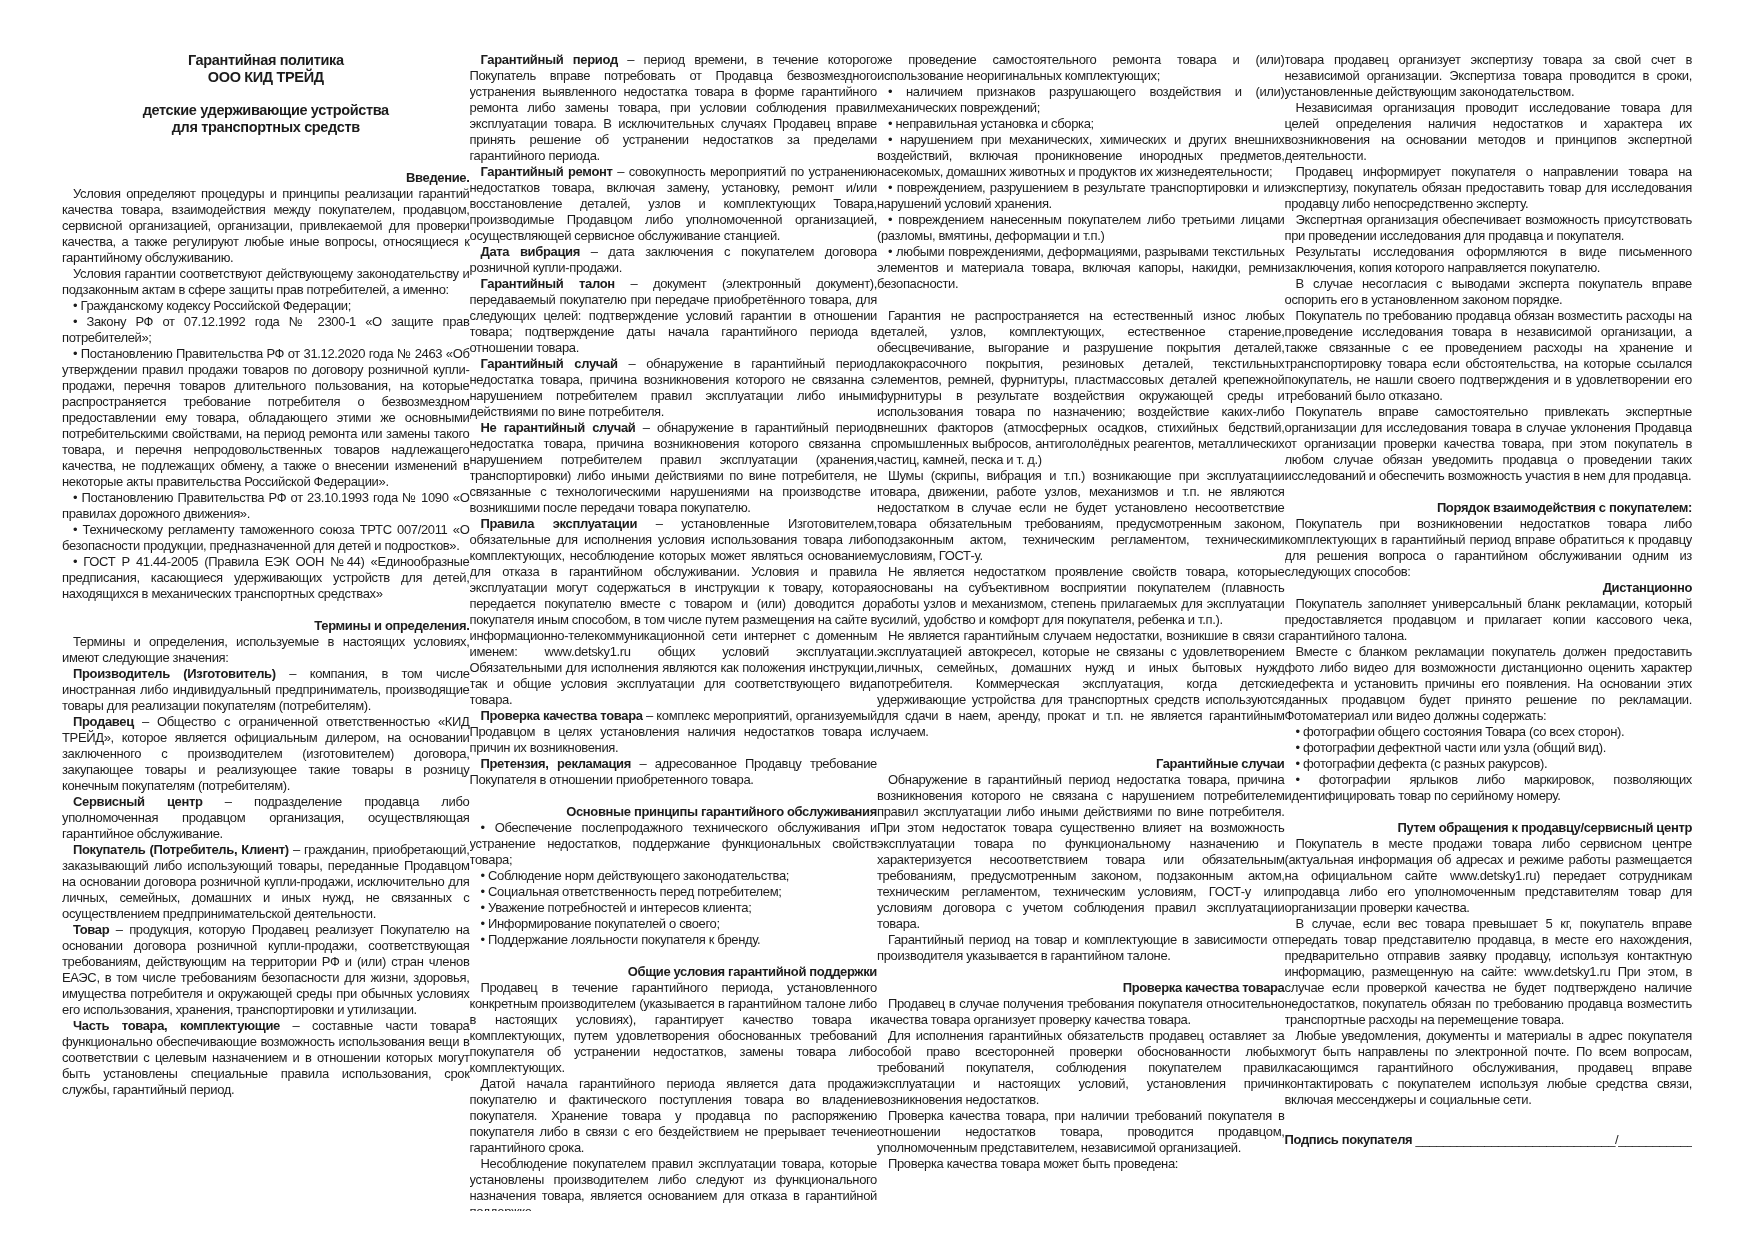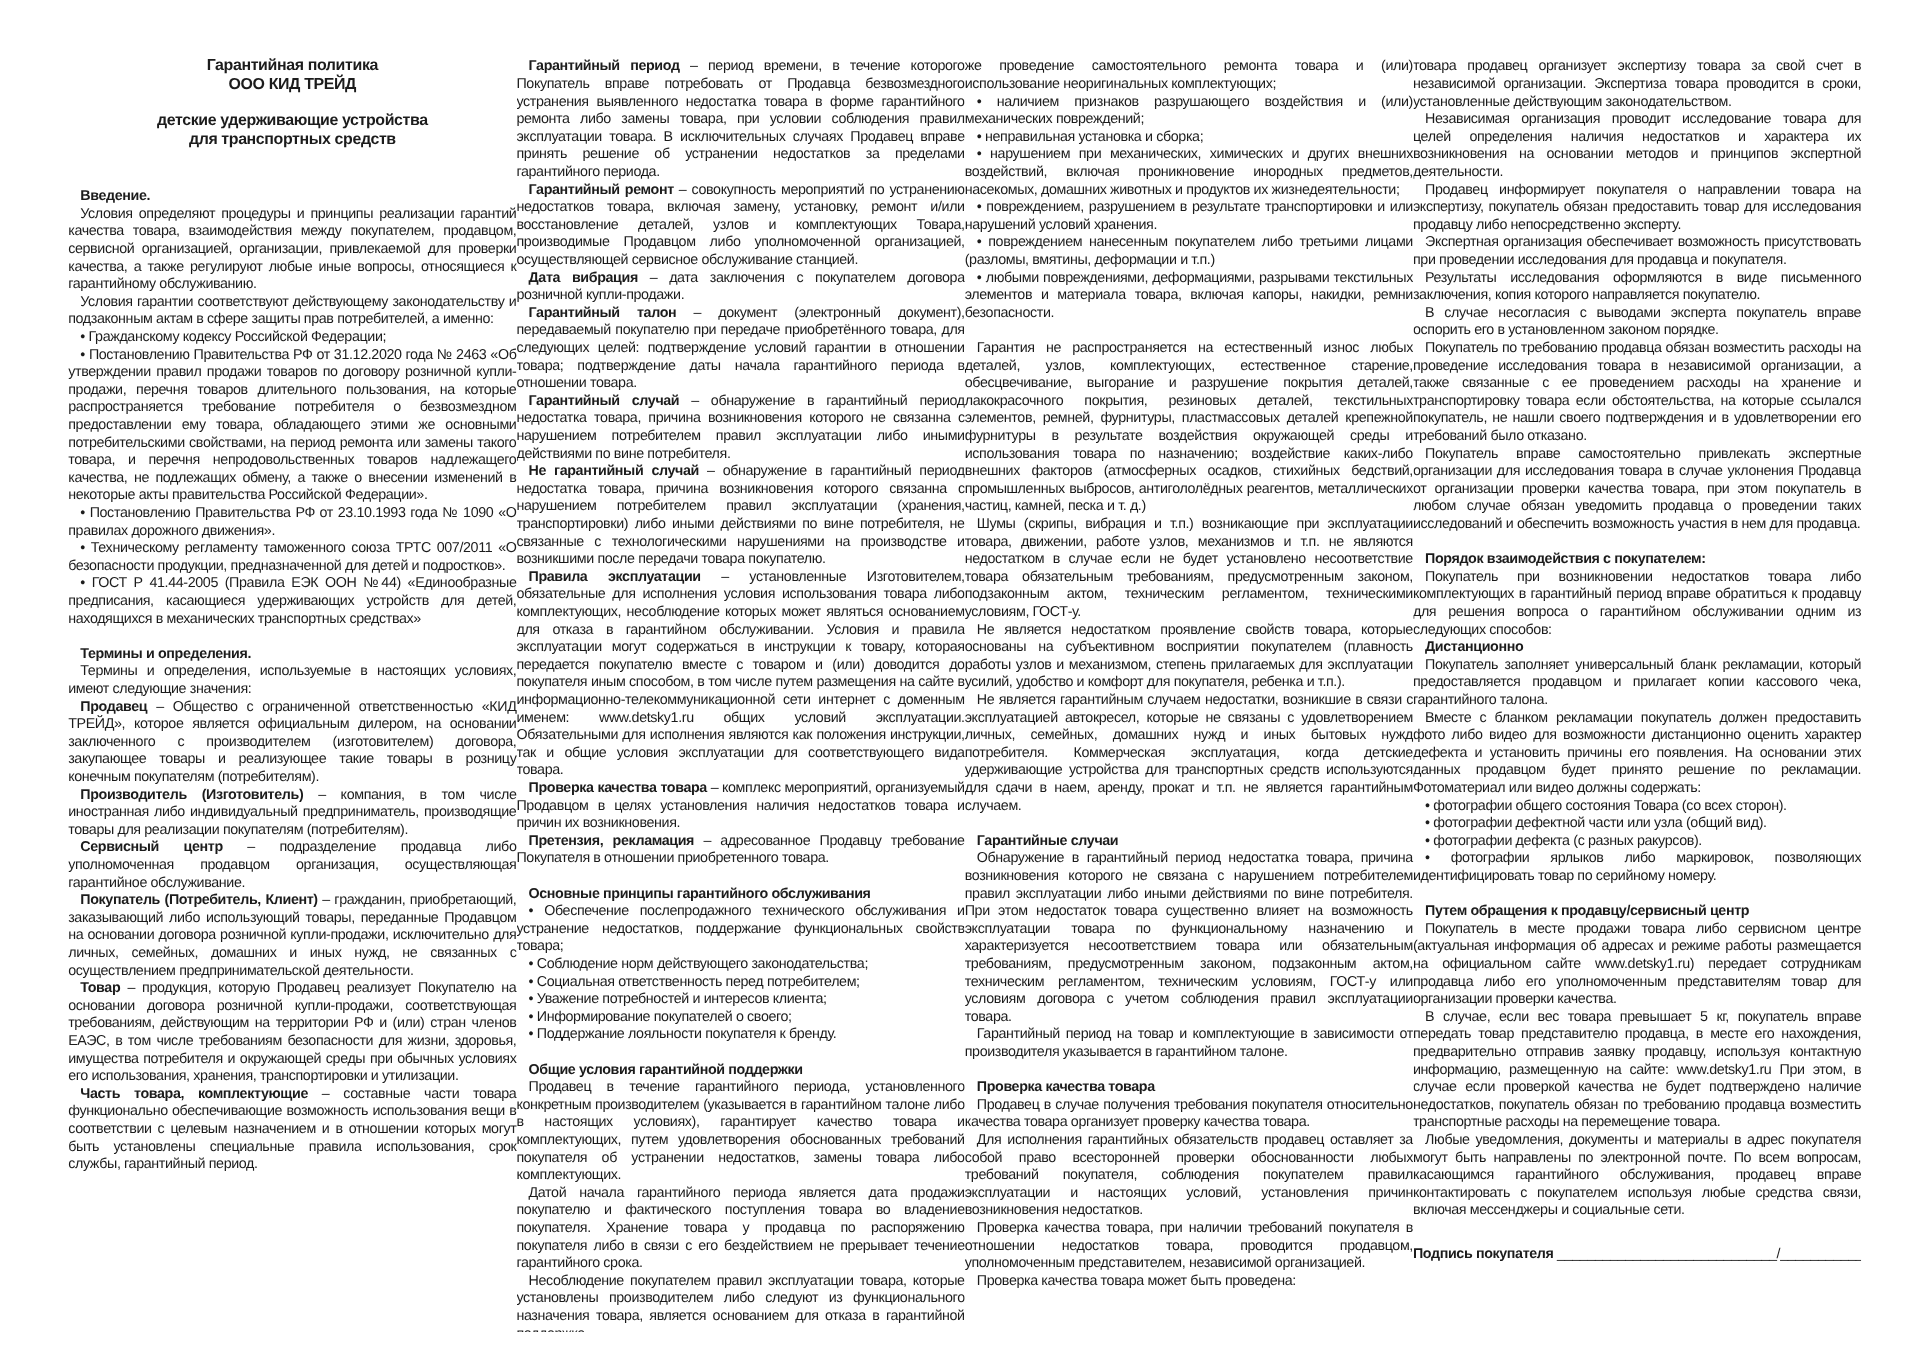--- a/index.html
+++ b/index.html
@@ -27,21 +27,21 @@
   }
   .block {
     font-size: 13px;
     line-height: 16px;
     letter-spacing: -0.35px;
     text-align: justify;
     color: #1c1c1c;
   }
   .block.p, .block.b, .block.h { text-indent: 11px; }
   .block.pc { text-indent: 0; }
-  .block.h { font-weight: bold; text-align: left; }
+  .block.h { font-weight: bold; text-align: right; }
   .block.title {
     font-weight: bold;
     text-align: center;
     text-indent: 0;
     font-size: 14.5px;
     line-height: 17px;
   }
   .block.sig, .block.plain {
     text-align: left;
     text-indent: 0;
@@ -62,29 +62,30 @@
         <div class="block title"><span>Гарантийная политика</span></div>
         <div class="block title"><span>ООО КИД ТРЕЙД</span></div>
         <div class="gap"></div>
         <div class="block title"><span>детские удерживающие устройства</span></div>
         <div class="block title"><span>для транспортных средств</span></div>
         <div class="gap lg"></div>
         <div class="block h"><span>Введение.</span></div>
         <div class="block p"><span>Условия определяют процедуры и принципы реализации гарантий качества товара, взаимодействия между покупателем, продавцом, сервисной организацией, организации, привлекаемой для проверки качества, а также регулируют любые иные вопросы, относящиеся к гарантийному обслуживанию.</span></div>
         <div class="block p"><span>Условия гарантии соответствуют действующему законодательству и подзаконным актам в сфере защиты прав потребителей, а именно:</span></div>
         <div class="block b"><span>• Гражданскому кодексу Российской Федерации;</span></div>
+        <div class="block b"><span>• Закону РФ от 07.12.1992 года № 2300-1 «О защите прав потребителей»;</span></div>
         <div class="block b"><span>• Постановлению Правительства РФ от 31.12.2020 года № 2463 «Об утверждении правил продажи товаров по договору розничной купли-продажи, перечня товаров длительного пользования, на которые распространяется требование потребителя о безвозмездном предоставлении ему товара, обладающего этими же основными потребительскими свойствами, на период ремонта или замены такого товара, и перечня непродовольственных товаров надлежащего качества, не подлежащих обмену, а также о внесении изменений в некоторые акты правительства Российской Федерации».</span></div>
         <div class="block b"><span>• Постановлению Правительства РФ от 23.10.1993 года № 1090 «О правилах дорожного движения».</span></div>
         <div class="block b"><span>• Техническому регламенту таможенного союза ТРТС 007/2011 «О безопасности продукции, предназначенной для детей и подростков».</span></div>
         <div class="block b"><span>• ГОСТ Р  41.44-2005 (Правила ЕЭК ООН №44) «Единообразные предписания, касающиеся удерживающих устройств для детей, находящихся в механических транспортных средствах»</span></div>
         <div class="gap"></div>
         <div class="block h"><span>Термины и определения.</span></div>
         <div class="block p"><span>Термины и определения, используемые в настоящих условиях, имеют следующие значения:</span></div>
+        <div class="block p"><span class="term">Производитель (Изготовитель)</span><span> – компания, в том числе иностранная либо индивидуальный предприниматель, производящие товары для реализации покупателям (потребителям).</span></div>
         <div class="block p"><span class="term">Продавец</span><span> – Общество с ограниченной ответственностью «КИД ТРЕЙД», которое является официальным дилером, на основании заключенного с производителем (изготовителем) договора, закупающее товары и реализующее такие товары в розницу конечным покупателям (потребителям).</span></div>
-        <div class="block p"><span class="term">Производитель (Изготовитель)</span><span> – компания, в том числе иностранная либо индивидуальный предприниматель, производящие товары для реализации покупателям (потребителям).</span></div>
         <div class="block p"><span class="term">Сервисный центр</span><span> – подразделение продавца либо уполномоченная продавцом организация, осуществляющая гарантийное обслуживание.</span></div>
         <div class="block p"><span class="term">Покупатель (Потребитель, Клиент)</span><span> – гражданин, приобретающий, заказывающий либо использующий товары, переданные Продавцом на основании договора розничной купли-продажи, исключительно для личных, семейных, домашних и иных нужд, не связанных с осуществлением предпринимательской деятельности.</span></div>
         <div class="block p"><span class="term">Товар</span><span> – продукция, которую Продавец реализует Покупателю на основании договора розничной купли-продажи, соответствующая требованиям, действующим на территории РФ и (или) стран членов ЕАЭС, в том числе требованиям безопасности для жизни, здоровья, имущества потребителя и окружающей среды при обычных условиях его использования, хранения, транспортировки и утилизации.</span></div>
         <div class="block p"><span class="term">Часть товара, комплектующие</span><span> – составные части товара функционально обеспечивающие возможность использования вещи в соответствии с целевым назначением и в отношении которых могут быть установлены специальные правила использования, срок службы, гарантийный период.</span></div>
       </div>
       <div class="col">
         <div class="block p"><span class="term">Гарантийный период</span><span> – период времени, в течение которого Покупатель вправе потребовать от Продавца безвозмездного устранения выявленного недостатка товара в форме гарантийного ремонта либо замены товара, при условии соблюдения правил эксплуатации товара. В исключительных случаях Продавец вправе принять решение об устранении недостатков за пределами гарантийного периода.</span></div>
         <div class="block p"><span class="term">Гарантийный ремонт</span><span> – совокупность мероприятий по устранению недостатков товара, включая замену, установку, ремонт и/или восстановление деталей, узлов и комплектующих Товара, производимые Продавцом либо уполномоченной организацией, осуществляющей сервисное обслуживание станцией.</span></div>
         <div class="block p"><span class="term">Дата вибрация</span><span> – дата заключения с покупателем договора розничной купли-продажи.</span></div>
         <div class="block p"><span class="term">Гарантийный талон</span><span> – документ (электронный документ), передаваемый покупателю при передаче приобретённого товара, для следующих целей: подтверждение условий гарантии в отношении товара; подтверждение даты начала гарантийного периода в отношении товара.</span></div>

